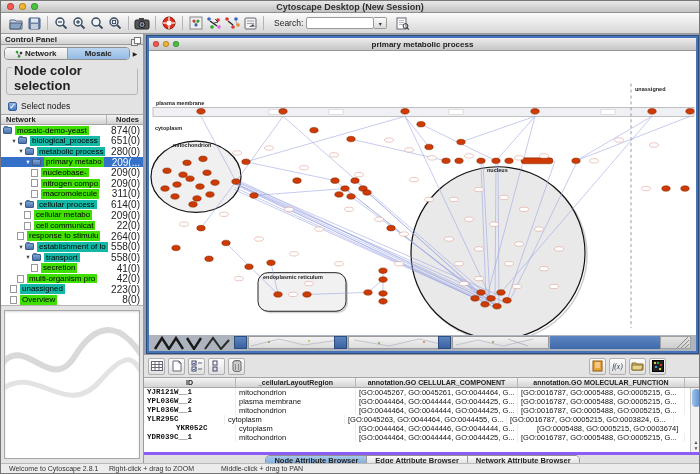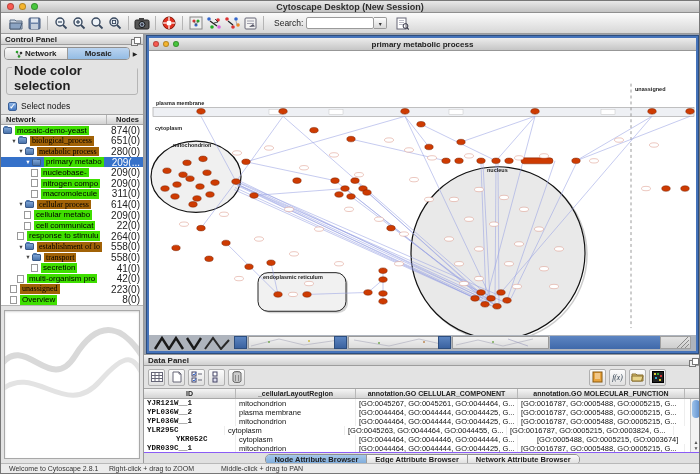--- a/index.html
+++ b/index.html
@@ -68,21 +68,21 @@
   .tree{flex:none;height:181px;background:#fff;overflow:hidden;border-bottom:1px solid #b5b5b5;}
   .trow{display:flex;align-items:center;height:10.6px;padding-right:3px;}
   .trow.sel{background:#3571c9;}
   .tarrow{width:8px;font-size:5.5px;color:#444;text-align:center;flex:none;}
   .trow.sel .tarrow{color:#fff;}
   .ticon{flex:none;margin-right:1px;}
   .folder-ico{width:9px;height:7px;background:linear-gradient(#7da3d4,#4a74ac);border:1px solid #3a5a88;border-radius:1px;position:relative;}
   .folder-ico::before{content:"";position:absolute;top:-2px;left:0;width:4px;height:2px;background:#4a74ac;border-radius:1px 1px 0 0;}
   .file-ico{width:7px;height:8px;background:#fff;border:1px solid #999;position:relative;}
   .chip{margin-left:2px;padding:0 2px;font-size:8px;line-height:9.5px;height:9.5px;color:#000;white-space:nowrap;overflow:hidden;max-width:86px;}
-  .chip.green{background:#3fdf00;text-align:center;} .chip.red{background:#a16207;font-family:Liberation Serif, serif;}
+  .chip.green{background:#3fdf00;text-align:center;} .chip.red{background:#14b8a6;}
   .tcount{margin-left:auto;font-size:10px;color:#222;white-space:nowrap;}
   .trow.sel .tcount{color:#fff;}
 
   .birdseye{flex:1;margin:4px 3px 6px;background:#fff;border:1px solid #a8a8a8;box-shadow:inset 0 1px 2px rgba(0,0,0,.15);overflow:hidden;}
 
   
   .rightcol{flex:1;display:flex;flex-direction:column;height:100%;}
   .desktop{position:relative;flex:none;height:320px;background:#98a0ac;overflow:hidden;}
 
   .netwin{position:absolute;left:3px;top:2px;right:3px;bottom:1px;border:2px solid #4573ba;outline:1px solid #2c4d7e;
@@ -112,21 +112,21 @@
   .dt-h{font-size:7px;font-weight:bold;color:#222;text-align:center;border-right:1px solid #b8b8b8;
     overflow:hidden;white-space:nowrap;line-height:10px;}
   .dt-row{display:flex;height:9px;}
   .dt-c{font-size:7.5px;color:#111;padding:0 3px;overflow:hidden;white-space:nowrap;line-height:9px;border-right:1px solid #eee;}
   .dt-c.id{font-weight:bold;font-family:Liberation Mono, monospace;}
   .vscroll{position:absolute;right:0;top:10px;bottom:0;width:11px;background:#f2f2f2;border-left:1px solid #c5c5c5;}
   .vthumb{position:absolute;top:1px;left:1px;width:8px;height:18px;border-radius:4px;background:linear-gradient(90deg,#9ec3ea,#5e8fce);}
   .varrows{position:absolute;bottom:1px;left:0;width:10px;font-size:5px;color:#555;text-align:center;line-height:6px;}
 
   
-  .btabs-row{flex:none;height:13px;background:#e0e0e0;border-top:1px solid #8b5cf6;display:flex;align-items:center;justify-content:center;}
+  .btabs-row{flex:none;height:13px;background:#e0e0e0;border-top:3px solid #8b5cf6;display:flex;align-items:center;justify-content:center;}
   .btabset{display:flex;height:11px;border:1px solid #8f8f8f;border-radius:5px;overflow:hidden;}
   .btab{padding:0 8px;font-size:7.5px;font-weight:bold;color:#222;background:linear-gradient(#fafafa,#dedede);
     display:flex;align-items:center;}
   .btab + .btab{border-left:1px solid #9a9a9a;}
   .btab.sel{background:linear-gradient(#a6c8ea,#7ba9d9);}
 
   
   .statusbar{position:absolute;left:0;bottom:0;width:100%;height:10px;background:#ececec;border-top:1px solid #b8b8b8;}
   .statusbar span{position:absolute;top:1px;font-size:7px;color:#333;white-space:nowrap;}
   .st-1{left:8px;} .st-2{left:108px;} .st-3{left:220px;}
@@ -655,24 +655,20 @@
                   <line x1="16" y1="11" x2="27" y2="0" stroke="#8a8a8a"></line>
                   <line x1="20" y1="11" x2="28" y2="3" stroke="#8a8a8a"></line>
                   <line x1="24" y1="11" x2="28" y2="7" stroke="#8a8a8a"></line>
                 </svg>
             </div>
           </div>
         </div>
       </div>
 
       <div class="dpanel">
-        <div class="panel-header">
-          <span>Data Panel</span>
-          <div class="float-ico"></div>
-        </div>
         <div class="dp-toolbar">
           <div class="dp-btn">
             <svg width="12" height="10" viewBox="0 0 12 10">
                 <rect x="0.5" y="0.5" width="11" height="9" fill="#fff" stroke="#667"></rect>
                 <line x1="0.5" y1="3.5" x2="11.5" y2="3.5" stroke="#667"></line>
                 <line x1="0.5" y1="6.5" x2="11.5" y2="6.5" stroke="#667"></line>
                 <line x1="4" y1="0.5" x2="4" y2="9.5" stroke="#667"></line>
                 <line x1="8" y1="0.5" x2="8" y2="9.5" stroke="#667"></line>
               </svg>
           </div>

